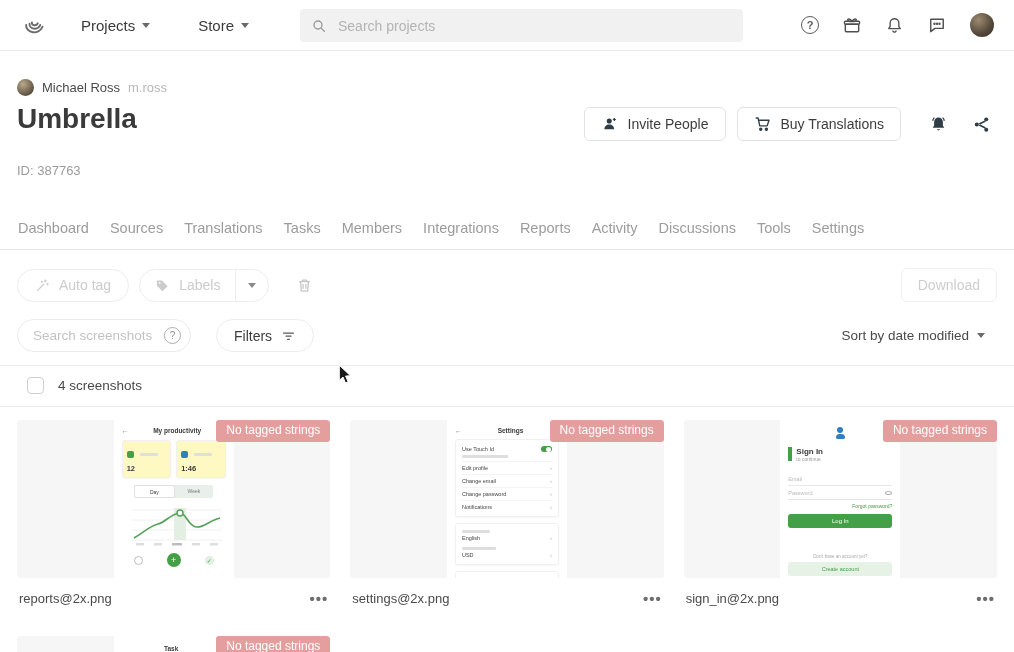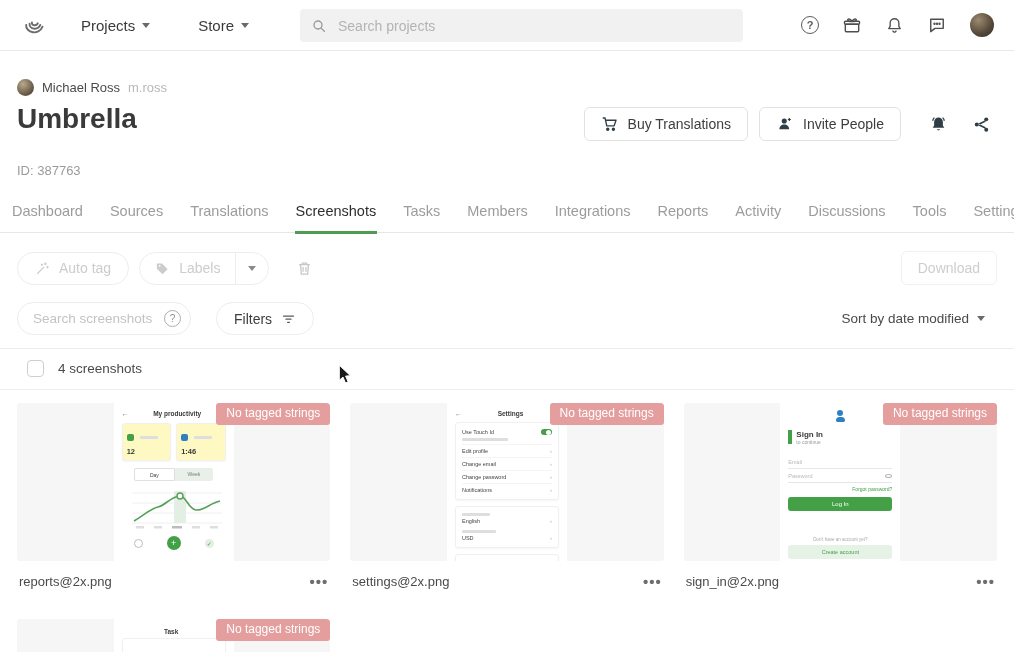--- a/index.html
+++ b/index.html
@@ -38,21 +38,21 @@
   .owner-username{color:#b8b8b8;}
   .title-row{display:flex;justify-content:space-between;align-items:flex-start;margin-top:7px;}
   h1{margin:0;font-size:28px;font-weight:bold;color:#3a3a3a;}
   .actions{display:flex;align-items:center;gap:11px;margin-top:4px;}
   .btn{height:34px;background:#fff;border:1px solid #e2e2e2;border-radius:6px;display:flex;align-items:center;gap:9px;padding:0 16px;font-size:14px;color:#3d3d3d;cursor:pointer;white-space:nowrap;}
   .btn .ic{color:#2f3e46;}
   .head-ic{color:#2f3e46;cursor:pointer;padding:0 6px;}
   .head-ic.first{margin-left:10px;}
   .project-id{font-size:13px;color:#9b9b9b;margin-top:22px;}
   
-  .tabs{display:flex;gap:25px;margin:19px -17px 0;padding:0 11px;border-bottom:1px solid #e7e7e7;}
+  .tabs{display:flex;gap:19px;margin:36px -17px 0;padding:0 17px;border-bottom:1px solid #e7e7e7;}
   .tab{font-size:14.5px;color:#9c9c9c;padding:6px 1px 12px;border-bottom:3px solid transparent;margin-bottom:-2px;cursor:pointer;}
   .tab.active{color:#2e2e2e;border-bottom-color:var(--tab-green);}
   
   .toolbar{margin-top:18px;display:flex;align-items:center;}
   .pill{height:33px;background:#fff;border:1px solid #ededed;border-radius:17px;display:flex;align-items:center;gap:9px;padding:0 17px;font-size:14px;cursor:pointer;}
   .pill.disabled{color:#cccccc;}
   .split{display:flex;align-items:stretch;border:1px solid #ededed;border-radius:17px;margin-left:10px;overflow:hidden;height:33px;}
   .split .seg{display:flex;align-items:center;gap:9px;padding:0 15px;color:#cccccc;font-size:14px;cursor:pointer;}
   .split .seg.caret-seg{border-left:1px solid #ededed;padding:0 12px;}
   .trash{margin-left:27px;color:#c7c7c7;cursor:pointer;}
@@ -181,35 +181,35 @@
   <div class="owner-row">
     <span class="owner-avatar"></span>
     <span class="owner-name">Michael Ross</span>
     <span class="owner-username">m.ross</span>
   </div>
 
   <div class="title-row">
     <h1>Umbrella</h1>
     <div class="actions">
       <button class="btn">
-        <svg class="ic" width="18" height="18" viewBox="0 0 24 24" fill="none" stroke="currentColor" stroke-width="1.8" stroke-linejoin="round" stroke-linecap="round">
-            <path d="M3 4h2.4l2.3 10.5h9.8L20 7H6"></path>
-            <circle cx="9" cy="19" r="1.4" fill="currentColor"></circle>
-            <circle cx="16.5" cy="19" r="1.4" fill="currentColor"></circle>
-          </svg>
-        <span>Buy Translations</span>
-      </button>
-      <button class="btn">
         <svg class="ic" width="18" height="18" viewBox="0 0 24 24" fill="currentColor">
             <circle cx="11" cy="8" r="3.4"></circle>
             <path d="M4.5 19c0-3.6 2.9-6.2 6.5-6.2s6.5 2.6 6.5 6.2z"></path>
             <path d="M17 4h1.6v4H17z"></path>
             <path d="M15.8 5.2h4V6.8h-4z"></path>
           </svg>
         <span>Invite People</span>
+      </button>
+      <button class="btn">
+        <svg class="ic" width="18" height="18" viewBox="0 0 24 24" fill="none" stroke="currentColor" stroke-width="1.8" stroke-linejoin="round" stroke-linecap="round">
+            <path d="M3 4h2.4l2.3 10.5h9.8L20 7H6"></path>
+            <circle cx="9" cy="19" r="1.4" fill="currentColor"></circle>
+            <circle cx="16.5" cy="19" r="1.4" fill="currentColor"></circle>
+          </svg>
+        <span>Buy Translations</span>
       </button>
       <span class="head-ic first">
         <svg width="21" height="21" viewBox="0 0 24 24" fill="currentColor">
             <path d="M12 4a5 5 0 0 0-5 5v4l-1.6 2.7h13.2L17 13V9a5 5 0 0 0-5-5z"></path>
             <path d="M10.2 17.5a1.9 1.9 0 0 0 3.6 0z"></path>
             <path d="M4.6 7.5A8 8 0 0 1 6.8 3.6l1 1.1a6.6 6.6 0 0 0-1.8 3.2zM19.4 7.5a8 8 0 0 0-2.2-3.9l-1 1.1a6.6 6.6 0 0 1 1.8 3.2z"></path>
           </svg>
       </span>
       <span class="head-ic">
         <svg width="19" height="19" viewBox="0 0 24 24" fill="currentColor">
@@ -221,21 +221,20 @@
       </span>
     </div>
   </div>
 
   <div class="project-id">ID: 387763</div>
 
   <div class="tabs">
     <span class="tab">Dashboard</span>
     <span class="tab">Sources</span>
     <span class="tab">Translations</span>
-    <span class="tab active">Screenshots</span>
     <span class="tab">Tasks</span>
     <span class="tab">Members</span>
     <span class="tab">Integrations</span>
     <span class="tab">Reports</span>
     <span class="tab">Activity</span>
     <span class="tab">Discussions</span>
     <span class="tab">Tools</span>
     <span class="tab">Settings</span>
   </div>
 

